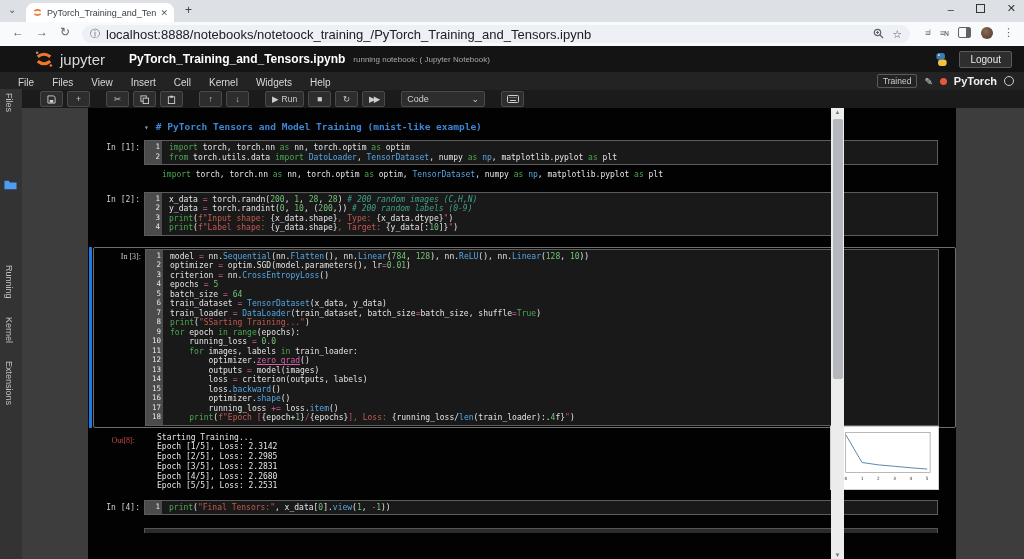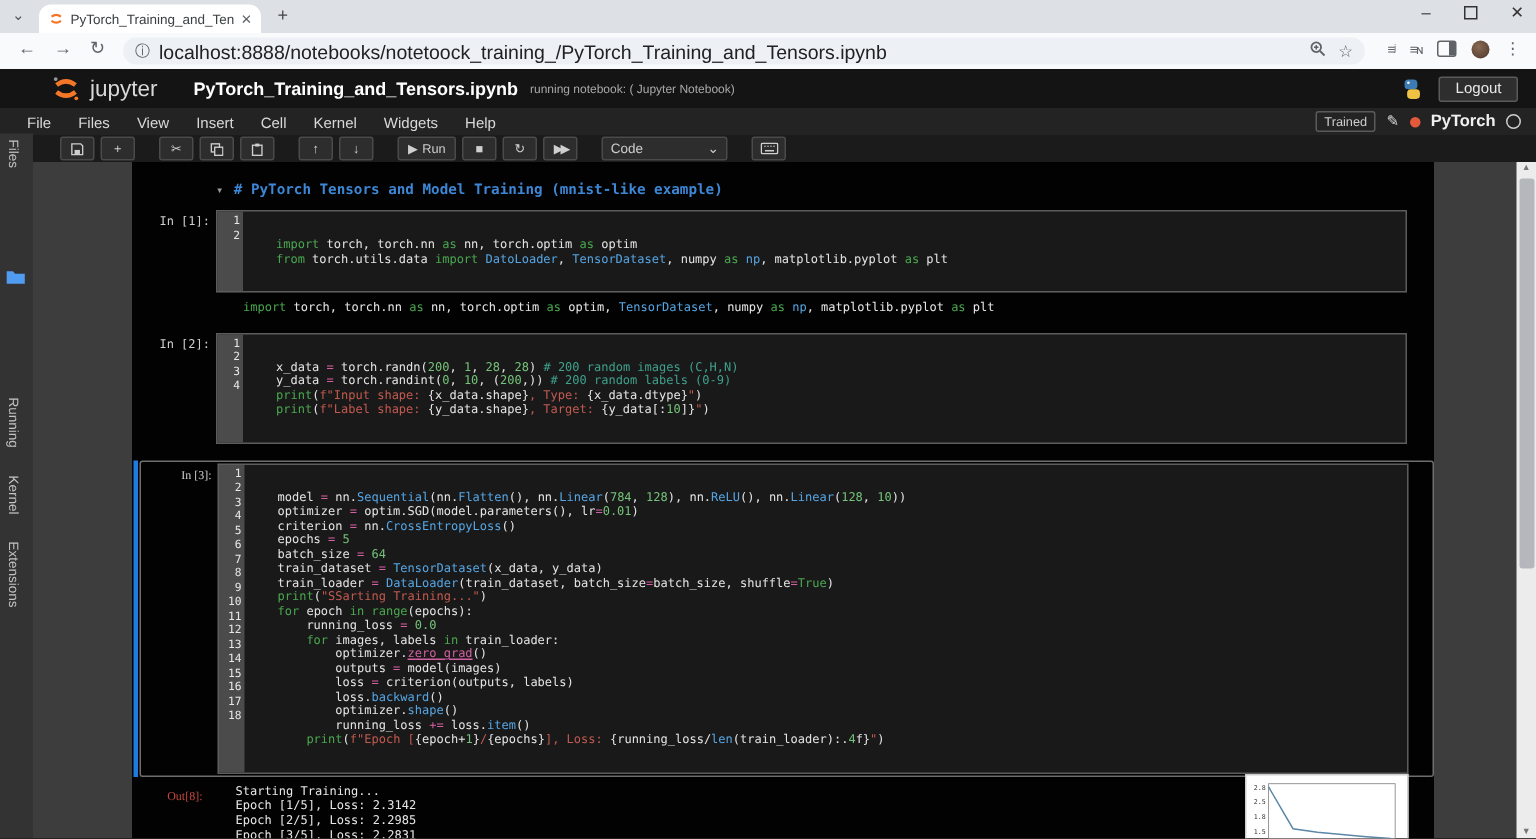--- a/index.html
+++ b/index.html
@@ -53,21 +53,21 @@
 
   .jtoolbar{position:absolute;left:0;top:90px;width:1024px;height:18px;background:#1b1b1b;
     display:flex;align-items:center;gap:4px;padding-left:40px;box-sizing:border-box;}
   .tbtn{height:14px;min-width:15px;background:#2d2d2d;border:1px solid #4a4a4a;border-radius:2px;
     color:#cfcfcf;font-size:8.5px;display:flex;align-items:center;justify-content:center;padding:0 3px;}
   .tgap{width:8px;}
   .trun{padding:0 6px;gap:3px;}
   .tsel{width:72px;justify-content:space-between;padding:0 5px;font-size:9px;}
 
   
-  .jmain{position:absolute;left:0;top:108px;width:1024px;height:451px;background:#3d3d3d;}
+  .jmain{position:absolute;left:0;top:108px;width:844px;height:451px;background:#3d3d3d;}
   .sidebar{position:absolute;left:0;top:-19px;width:22px;height:470px;background:#333;}
   .sb-item{position:absolute;left:4px;writing-mode:vertical-rl;font-size:9px;color:#c3c3c3;}
   .sb-folder{position:absolute;left:4px;}
 
   .vscroll{position:absolute;right:0;top:0;width:13px;height:451px;background:#ececec;}
   .vscroll .arr{position:absolute;left:0;width:13px;text-align:center;font-size:6px;color:#777;}
   .vthumb{position:absolute;left:1.5px;top:11px;width:10px;height:260px;background:#b4b8bc;border-radius:2px;}
 
   .page{position:absolute;left:88px;top:0;width:868px;height:451px;background:#020202;
     font-family:"DejaVu Sans Mono",monospace;}
@@ -76,21 +76,21 @@
   .md-arrow{color:#9a9a9a;font-weight:normal;margin-right:7px;font-size:8px;}
 
   .cell{margin:0 0 0 0;}
   .cellrow{display:flex;align-items:flex-start;}
   .prompt{width:52px;text-align:right;font-size:8px;padding-top:3px;color:#cfcfcf;flex:none;}
   .prompt.out{color:#c64840;}
   .codebox{margin-left:4px;width:794px;box-sizing:border-box;background:#191919;
     border:1px solid #5c5c5c;display:flex;}
   .gutter{flex:none;width:15px;background:#4b4b4b;color:#e8e8e8;font-size:7.5px;line-height:9.5px;
     text-align:right;padding:1px 2px 1px 0;white-space:pre;}
-  pre.code{margin:16px;padding:1px 16px 1px 6px;font-size:8px;line-height:9.5px;color:#e4e4e4;
+  pre.code{margin:1px;padding:1px 16px 1px 6px;font-size:8px;line-height:9.5px;color:#e4e4e4;
     white-space:pre;font-family:"DejaVu Sans Mono",monospace;flex:1;overflow:hidden;}
   .outrow{display:flex;align-items:flex-start;position:relative;margin-top:5px;}
   pre.output{margin:0 0 0 22px;font-size:8px;line-height:9.7px;color:#e6e6e6;white-space:pre;
     font-family:"DejaVu Sans Mono",monospace;}
   .cell.c1{margin-top:6px;}
   .cell.c2{margin-top:12px;}
   .cell.c3{margin-top:11px;}
   .cell.c4{margin-top:9px;}
   .cell.selected .selwrap{position:relative;border:1px solid #6e6e6e;border-radius:2px;
     margin-left:5px;padding:1px 0;}
@@ -99,21 +99,21 @@
   .cell.selected .prompt{width:47px;font-family:Liberation Serif, serif;}
   .plotbox{position:absolute;right:17px;top:-7px;width:107px;height:62px;background:#fff;
     border:1px solid #cfcfcf;}
   .stub{margin:5px 0 0 56px;width:794px;height:5px;background:#2b2b2b;border:1px solid #555;
     border-bottom:none;box-sizing:border-box;}
 
   
   .tk-kw{color:#4aa84f;}
   .tk-num{color:#74c279;}
   .tk-str{color:#c25a50;}
-  .tk-com{color:#3fa08b;}
+  .tk-com{color:#3fa08b;font-style:italic;}
   .tk-cls{color:#56a6e4;}
   .tk-op{color:#d360a2;}
   .tk-mag{color:#d360a2;text-decoration:underline;}
 </style>
 </head>
 <body>
 
 <div id="screen">
 
   <div class="tabstrip">

